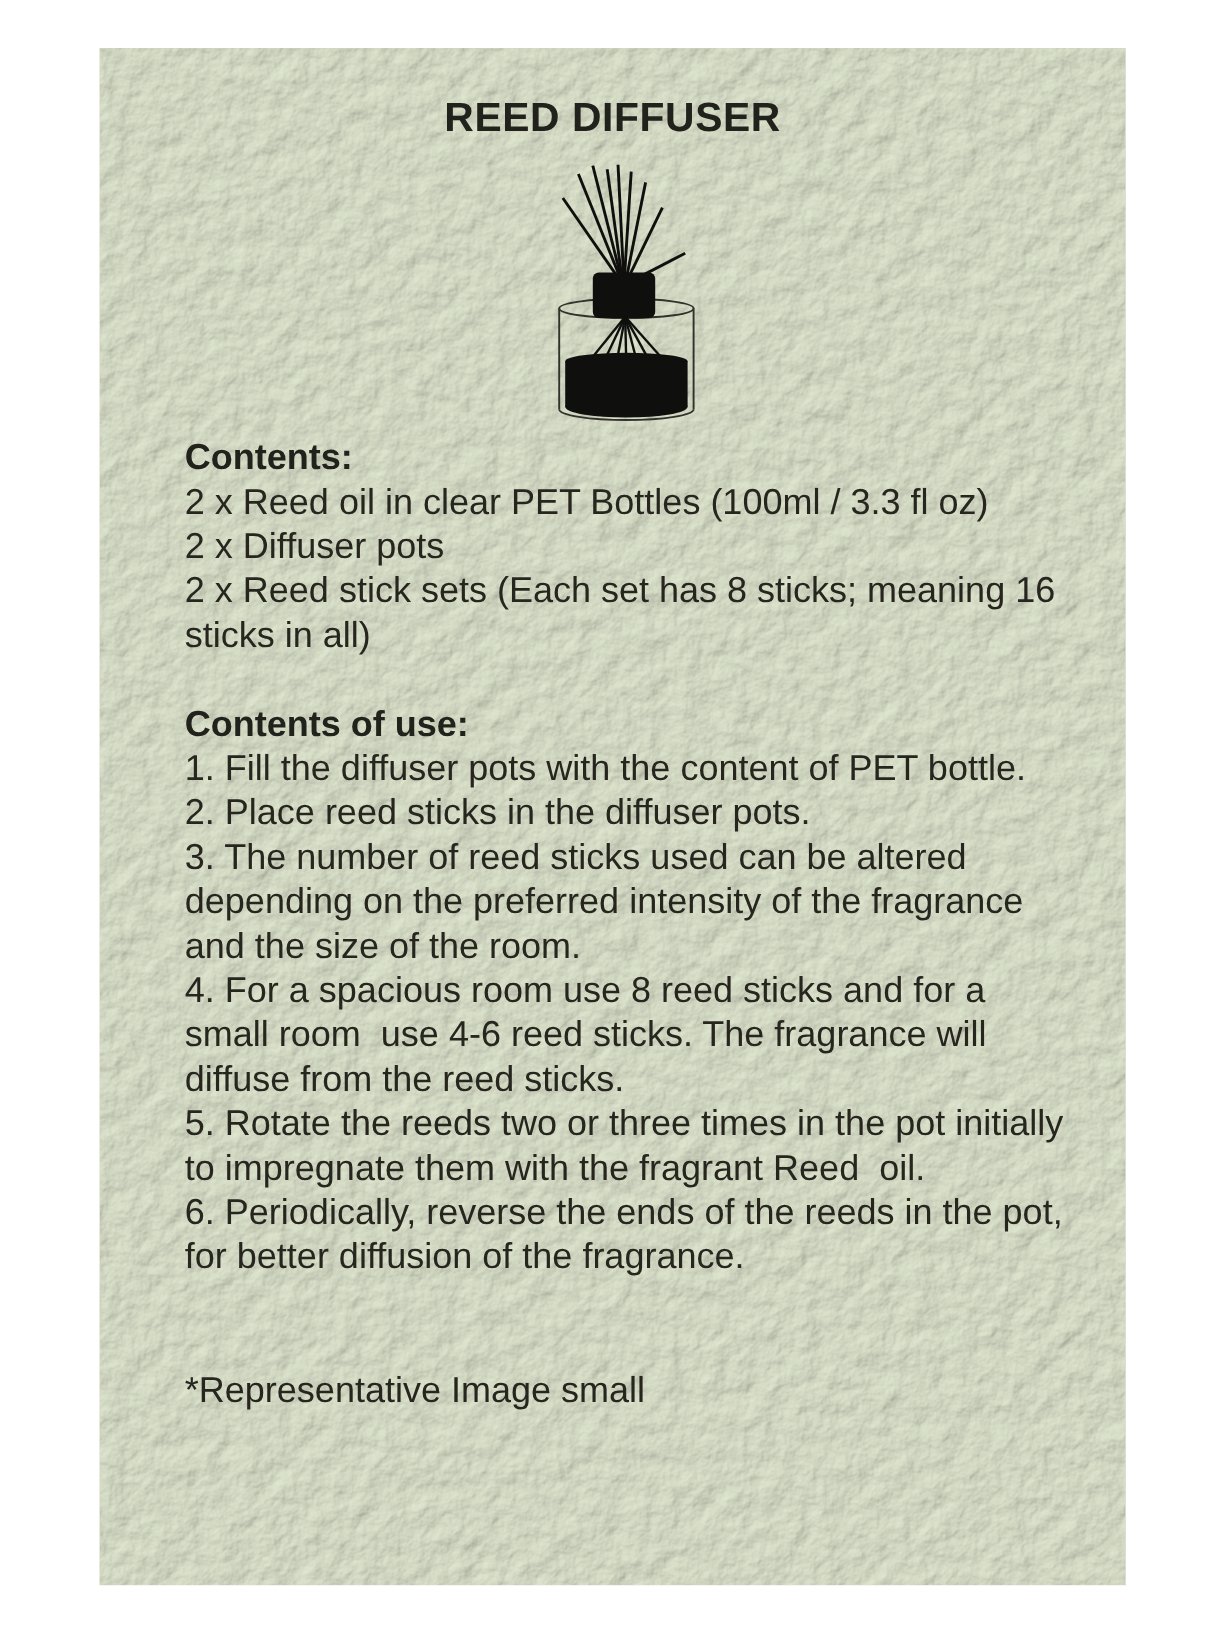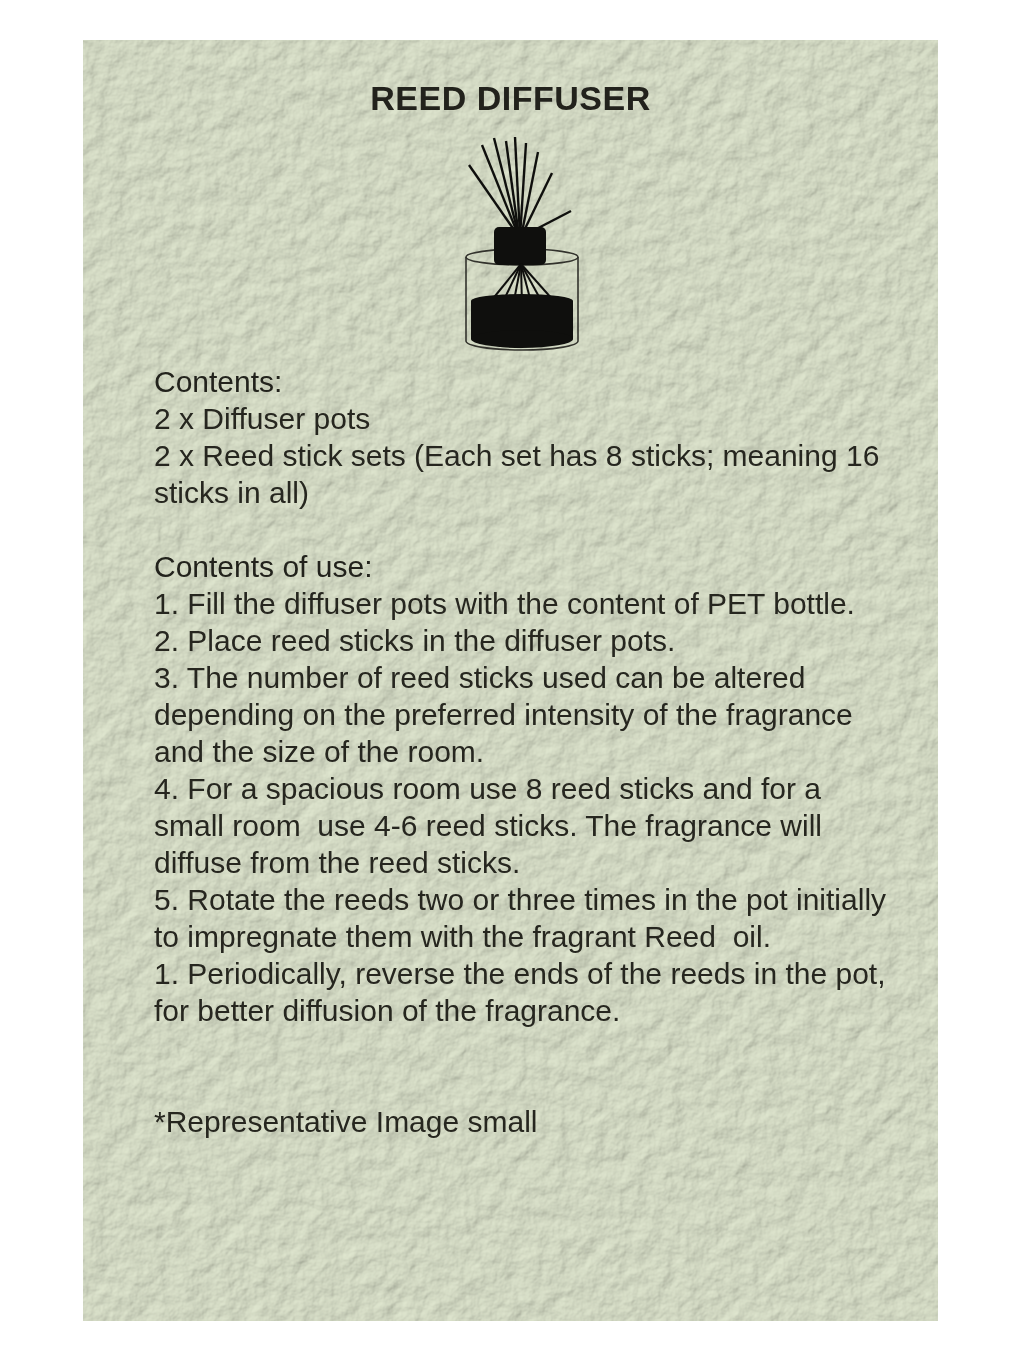--- a/index.html
+++ b/index.html
@@ -62,21 +62,21 @@
     width: 744px;
     font-size: 30px;
     line-height: 37px;
     color: #26261f;
   }
   .text-body p {
     margin: 0;
     white-space: pre-wrap;
   }
   .text-body p.bold {
-    font-weight: normal;
+    font-weight: bold;
     color: #22221c;
   }
   .gap-1 { margin-top: 37px !important; }
   .gap-2 { margin-top: 74px !important; }
 </style>
 </head>
 <body>
 
 <div class="page">
   <div class="panel">
@@ -131,29 +131,30 @@
 
         <g fill="#0f0f0d">
           <ellipse cx="65" cy="164" rx="51" ry="7"></ellipse>
           <rect x="14" y="164" width="102" height="38"></rect>
           <ellipse cx="65" cy="202" rx="51" ry="9"></ellipse>
         </g>
       </svg>
 
       <div class="text-body">
         <p class="bold">Contents:</p>
+        <p>2 x Reed oil in clear PET Bottles (100ml / 3.3 fl oz)</p>
         <p>2 x Diffuser pots</p>
         <p>2 x Reed stick sets (Each set has 8 sticks; meaning 16 sticks in all)</p>
 
         <p class="bold gap-1">Contents of use:</p>
         <p>1. Fill the diffuser pots with the content of PET bottle.</p>
         <p>2. Place reed sticks in the diffuser pots.</p>
         <p>3. The number of reed sticks used can be altered depending on the preferred intensity of the fragrance and the size of the room.</p>
         <p>4. For a spacious room use 8 reed sticks and for a small room  use 4-6 reed sticks. The fragrance will diffuse from the reed sticks.</p>
         <p>5. Rotate the reeds two or three times in the pot initially to impregnate them with the fragrant Reed  oil.</p>
-        <p>1. Periodically, reverse the ends of the reeds in the pot, for better diffusion of the fragrance.</p>
+        <p>6. Periodically, reverse the ends of the reeds in the pot, for better diffusion of the fragrance.</p>
 
         <p class="gap-2">*Representative Image small</p>
       </div>
 
     </div>
   </div>
 </div>
 
 </body></html>

